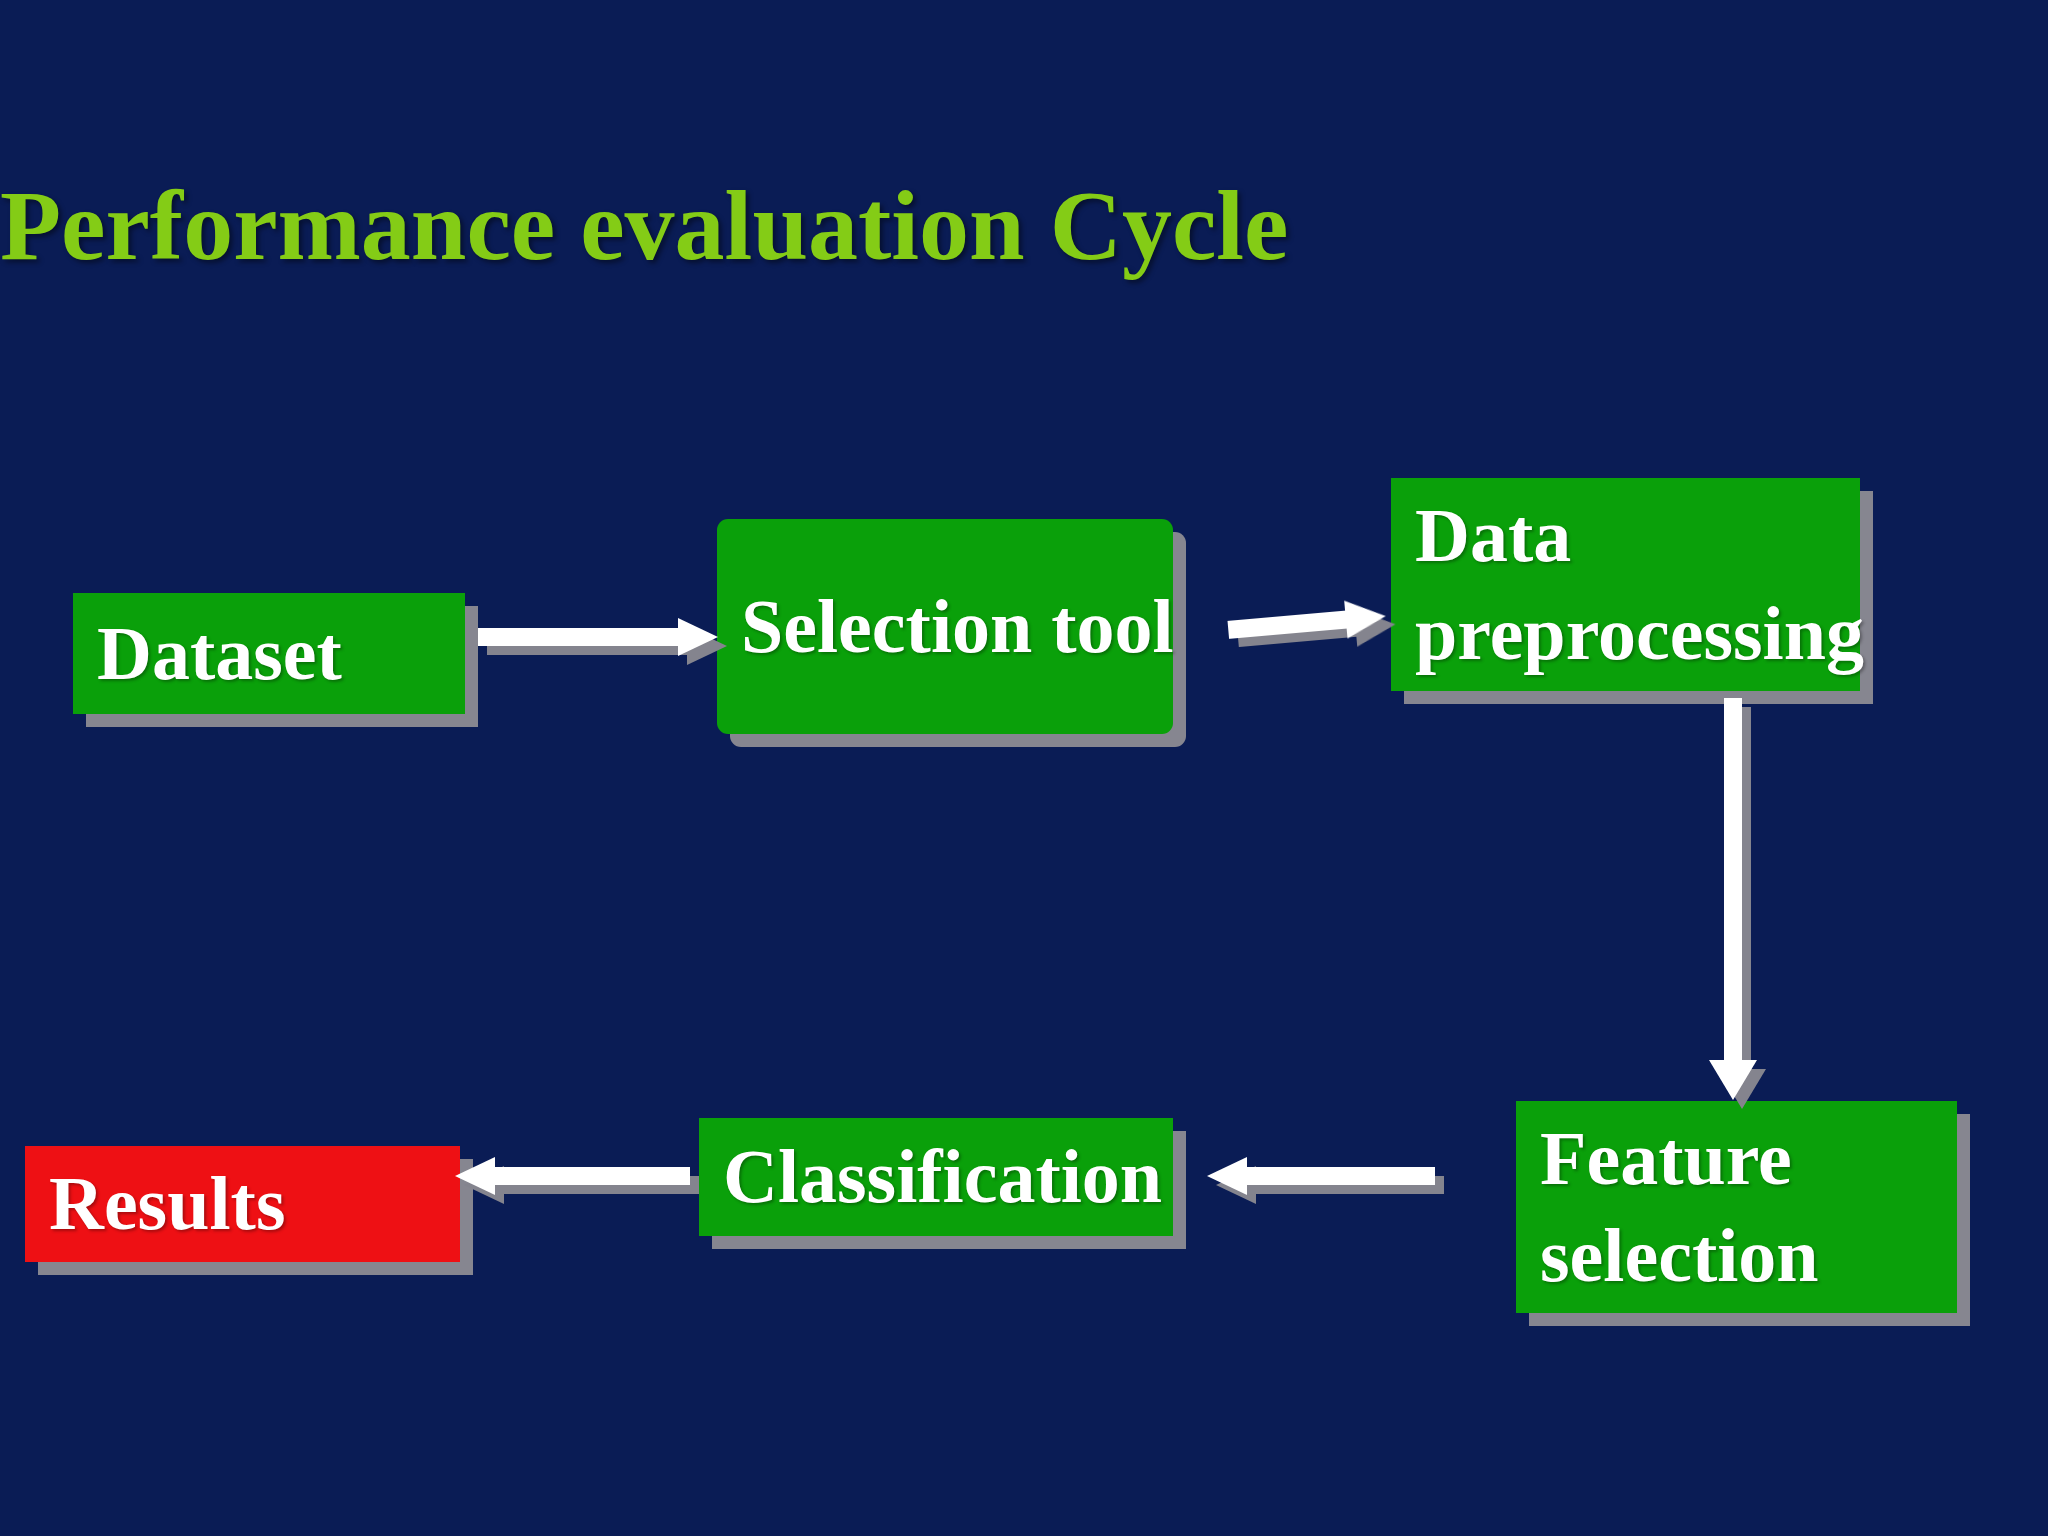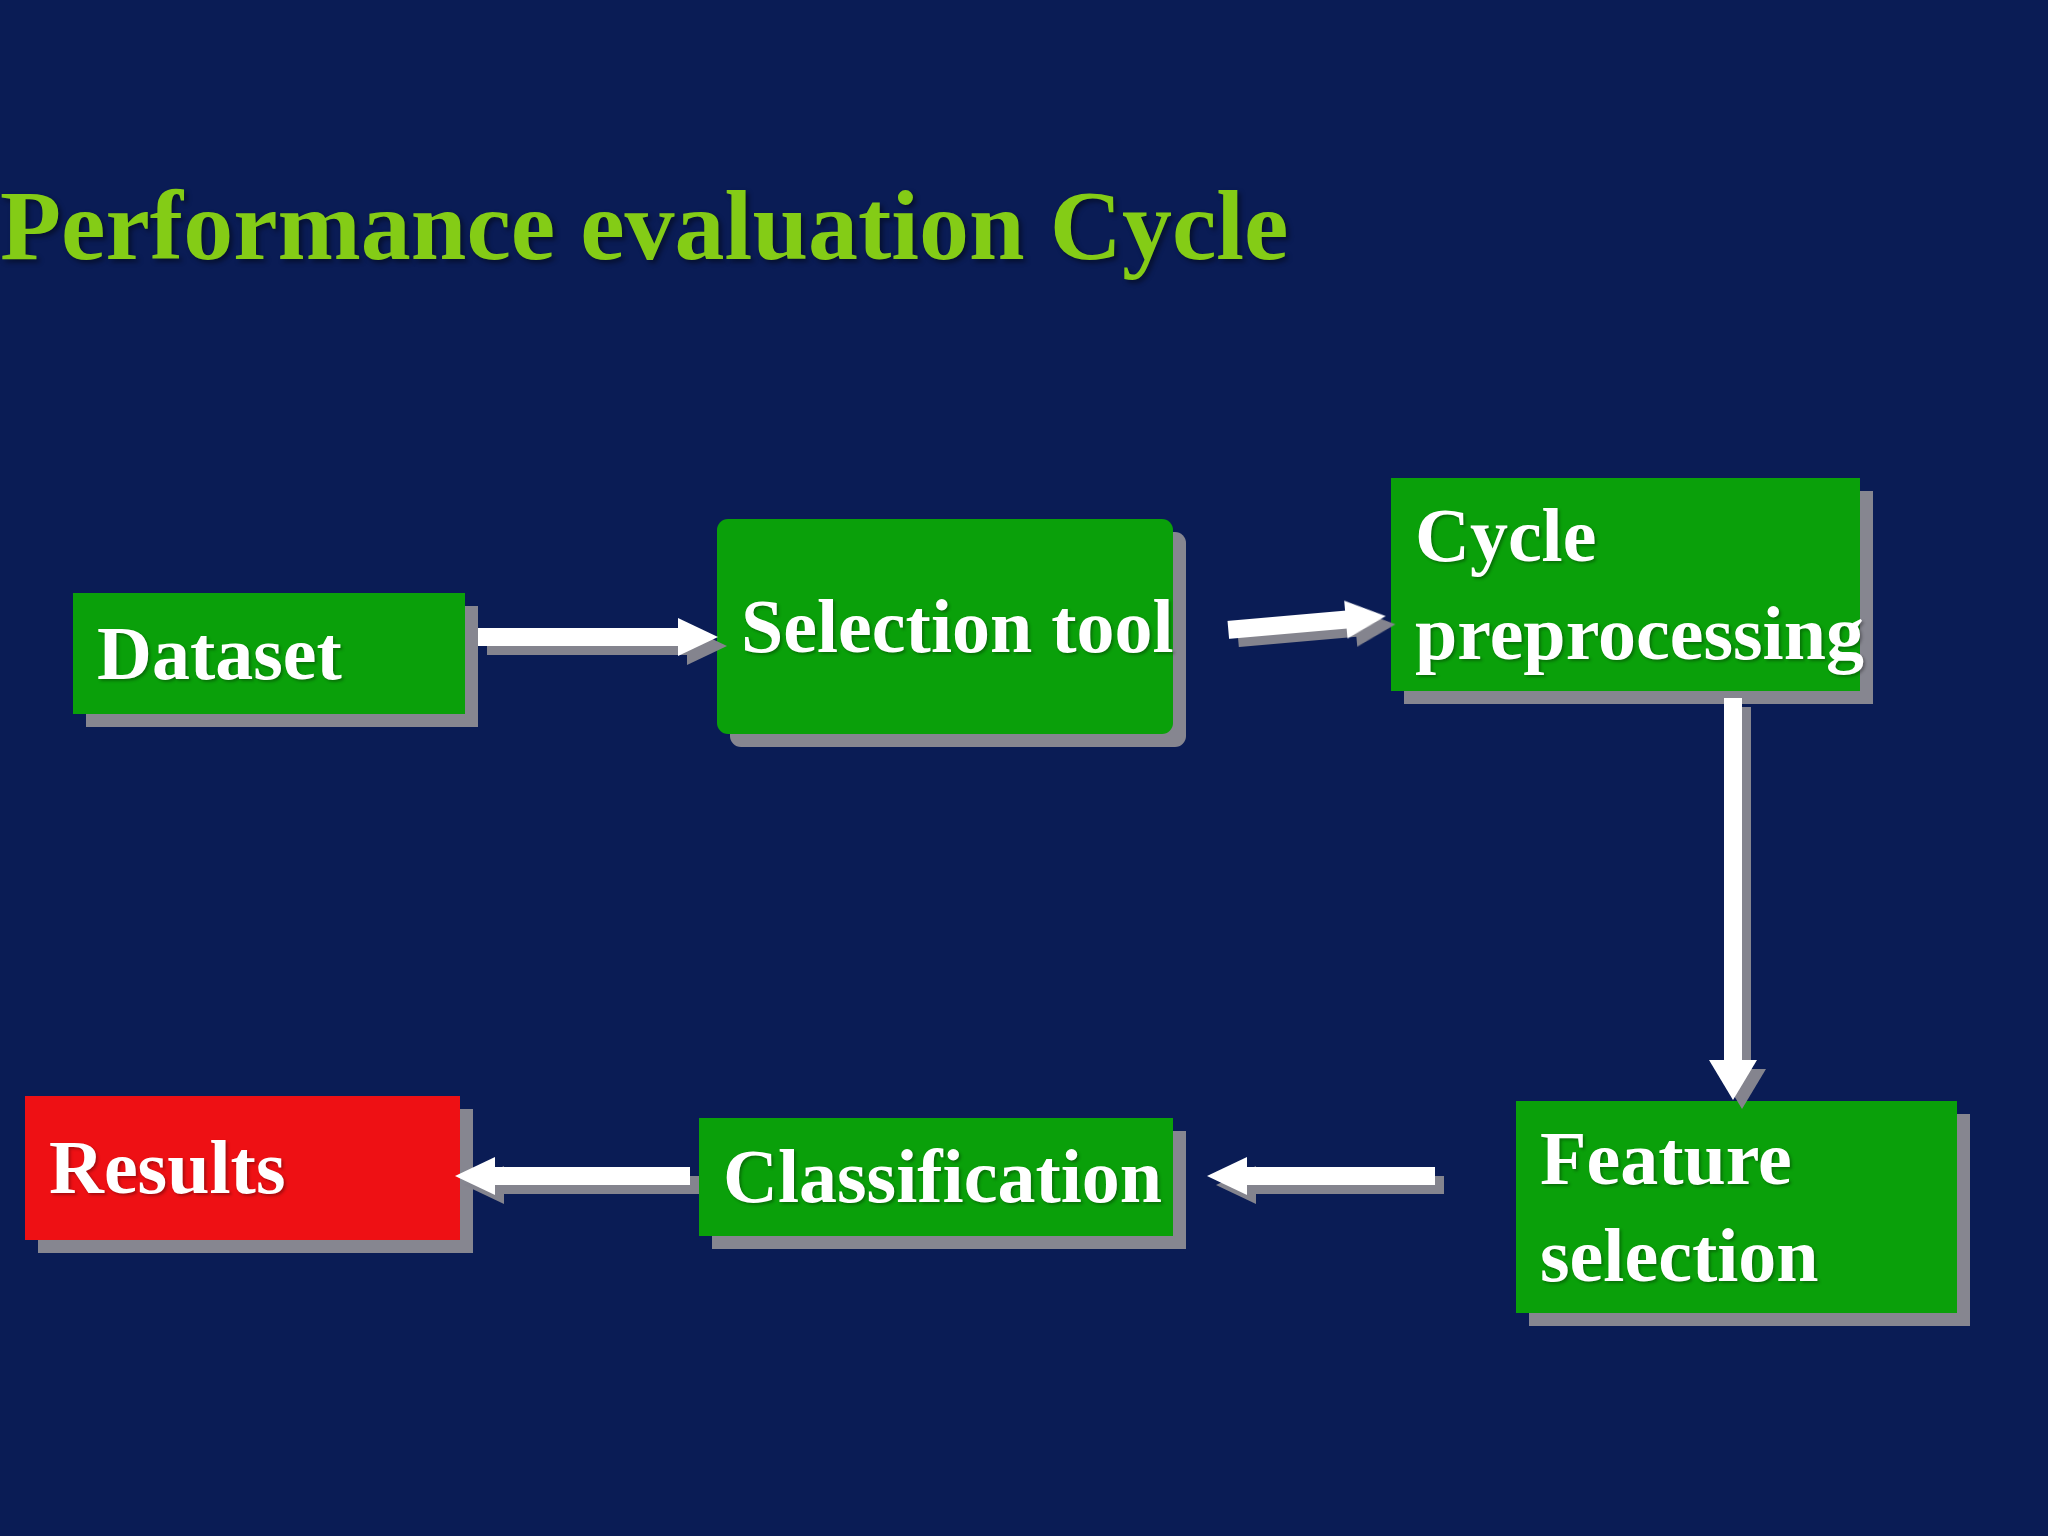--- a/index.html
+++ b/index.html
@@ -43,21 +43,21 @@
     line-height: 1.28;
     white-space: nowrap;
     text-shadow: 2px 2px 3px rgba(0,0,0,0.30);
   }
   .node.red { background: #EE1014; }
   #n-dataset        { left: 73px;   top: 593px;  width: 392px; height: 121px; }
   #n-selection      { left: 717px;  top: 519px;  width: 456px; height: 215px; border-radius: 11px; }
   #n-preprocessing  { left: 1391px; top: 478px;  width: 469px; height: 213px; }
   #n-feature        { left: 1516px; top: 1101px; width: 441px; height: 212px; }
   #n-classification { left: 699px;  top: 1118px; width: 474px; height: 118px; }
-  #n-results        { left: 25px;   top: 1096px; width: 435px; height: 144px; }
+  #n-results        { left: 25px;   top: 1146px; width: 435px; height: 116px; }
 
   .arrow {
     position: absolute;
     display: flex;
     align-items: center;
     filter: drop-shadow(9px 9px 0 #84848E);
   }
   .arrow .shaft { background: #FFFFFF; }
   .arrow.h .shaft { height: 18px; flex: 1; }
   .arrow.v { flex-direction: column; align-items: center; }
@@ -95,21 +95,21 @@
 
   <div class="node" id="n-dataset">
     <span>Dataset</span>
   </div>
 
   <div class="node" id="n-selection">
     <span>Selection tool</span>
   </div>
 
   <div class="node" id="n-preprocessing">
-    <span>Cycle</span>
+    <span>Data</span>
     <span>preprocessing</span>
   </div>
 
   <div class="node" id="n-feature">
     <span>Feature</span>
     <span>selection</span>
   </div>
 
   <div class="node" id="n-classification">
     <span>Classification</span>

